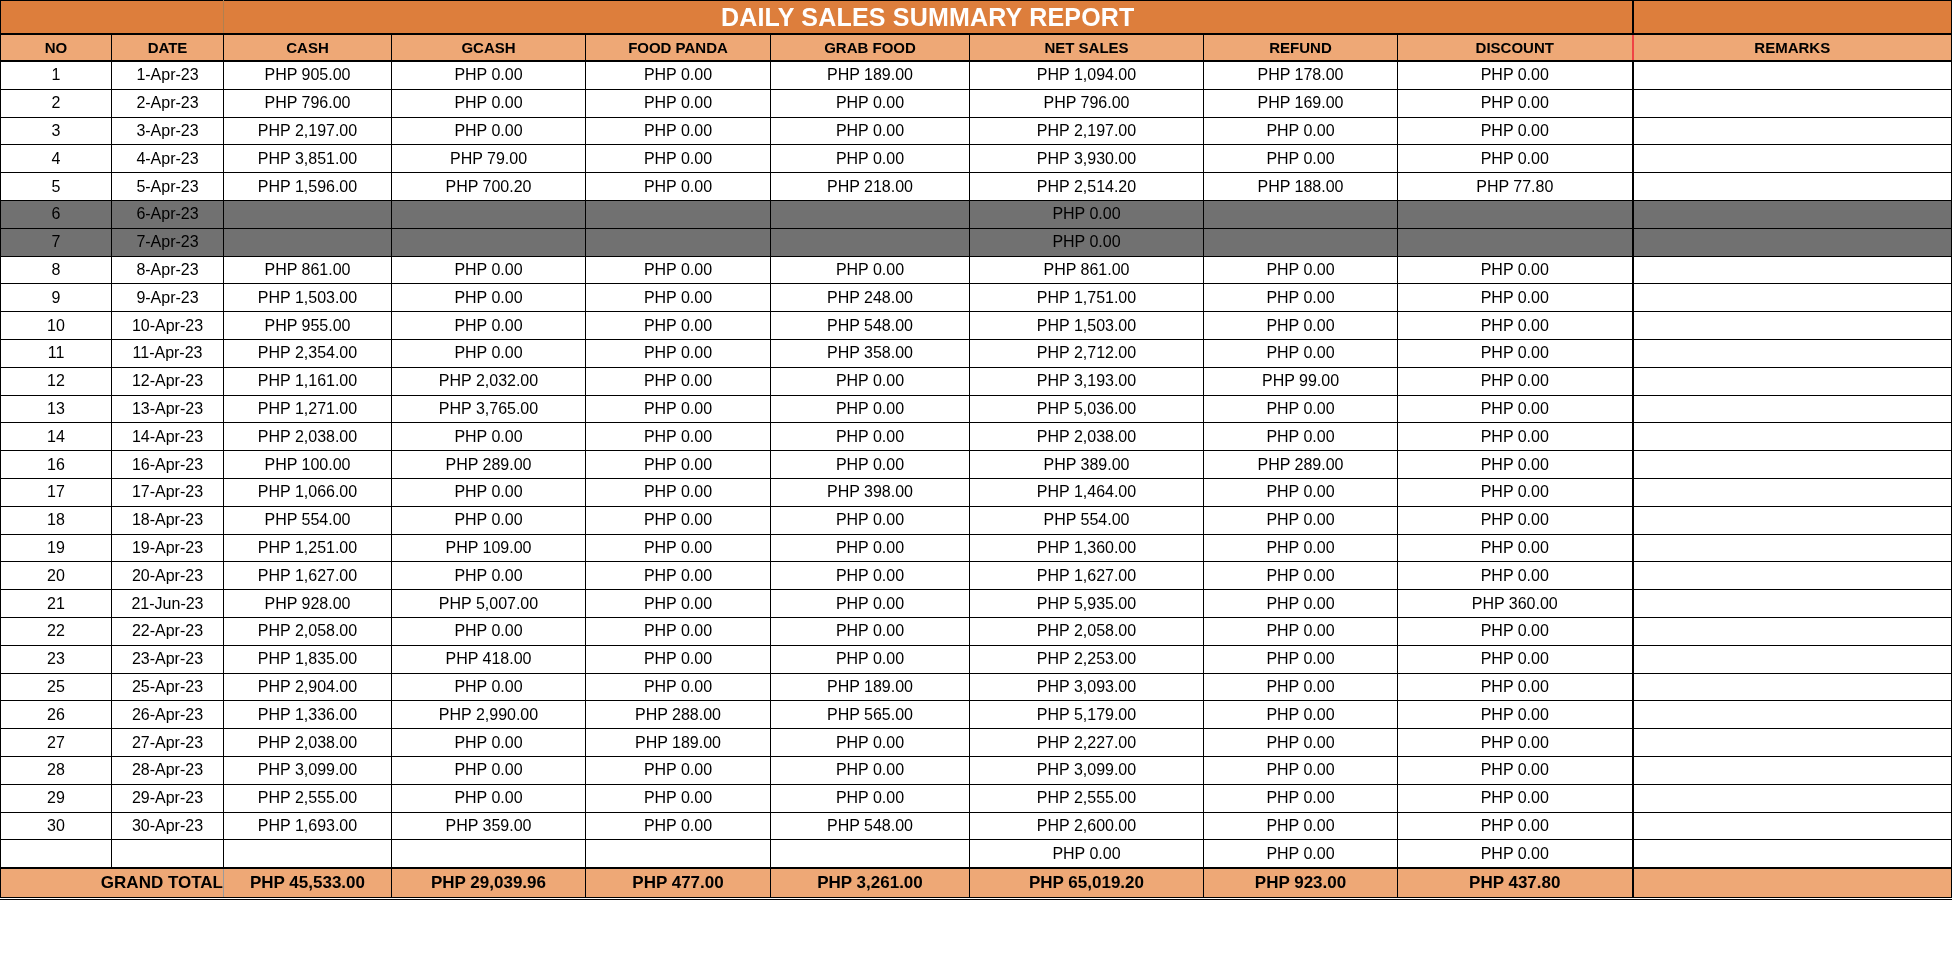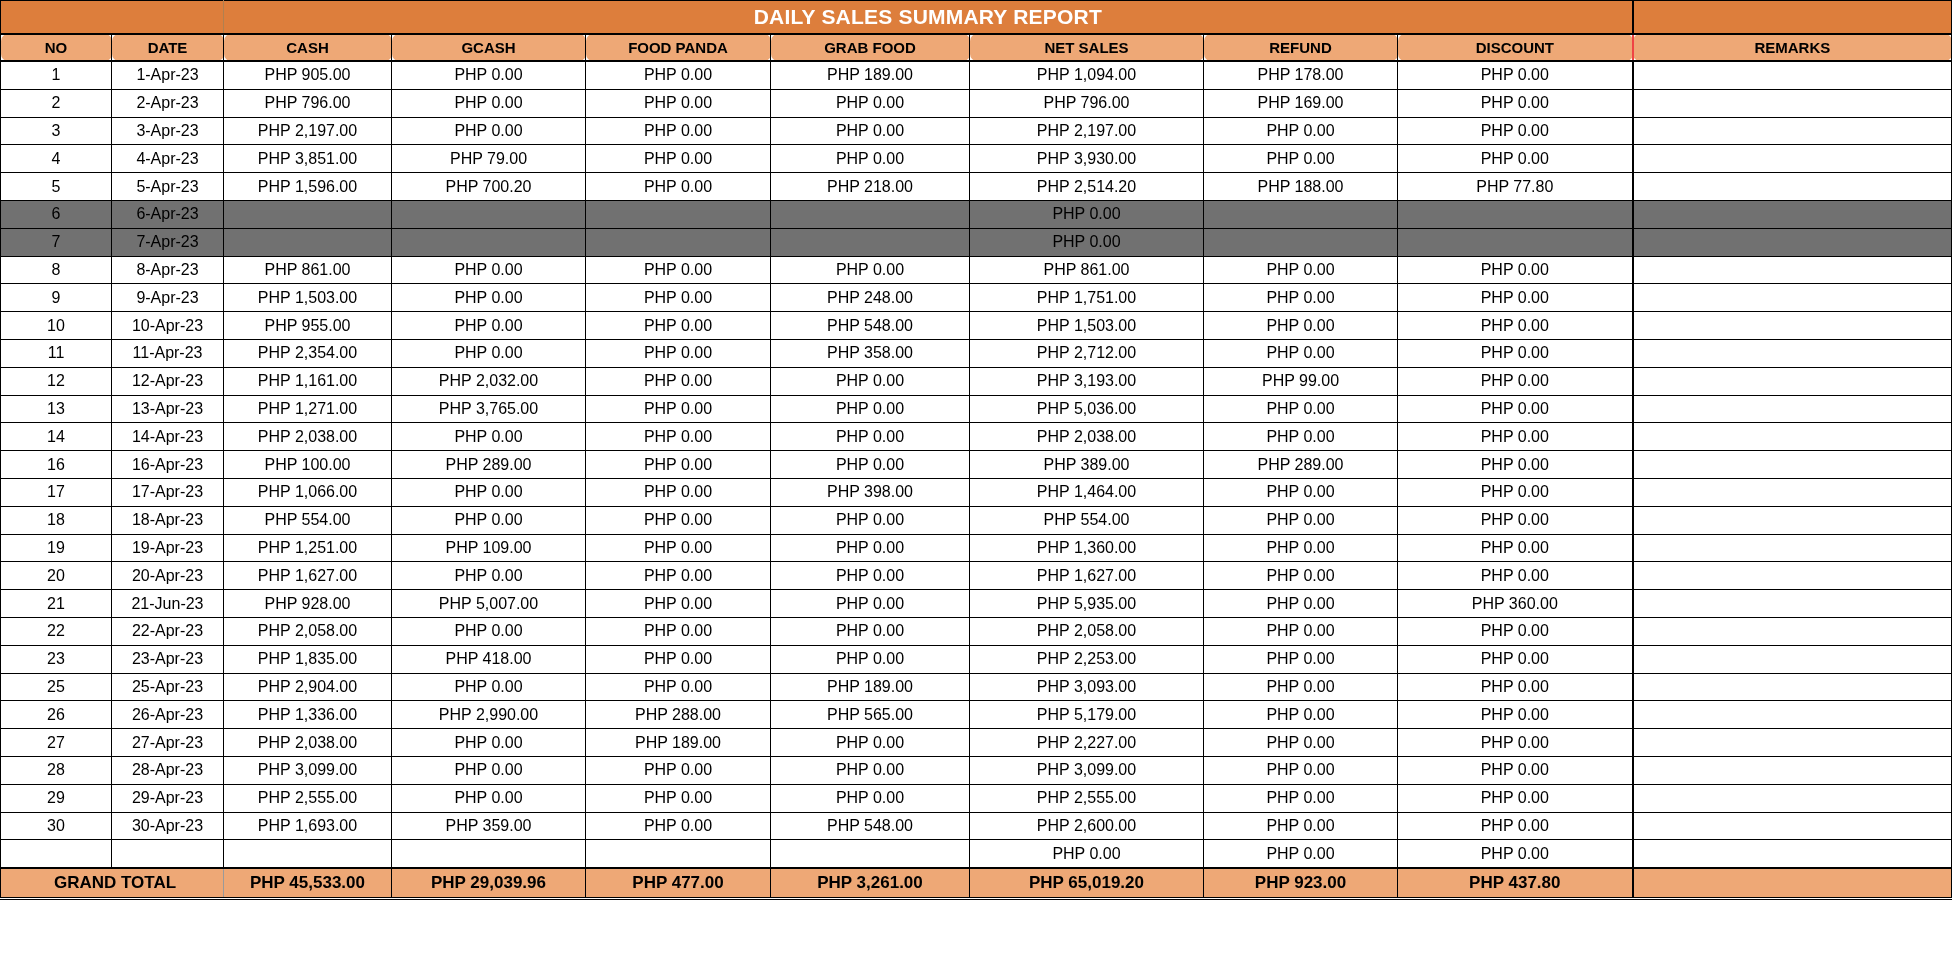--- a/index.html
+++ b/index.html
@@ -27,50 +27,49 @@
   
   tr.title-row td {
     height: 32px;
     background: #DD7E3C;
     border-bottom: 2px solid #000;
   }
   tr.title-row td.corner { border-right: 1px solid #b5order; border-right: 1px solid #b08050; }
   tr.title-row td.title-cell {
     color: #ffffff;
     font-weight: bold;
-    font-size: 21px;
+    font-size: 25px;
     letter-spacing: 0.2px;
   }
   tr.title-row td.title-remarks { border-left: 2px solid #000; }
   
   tr.header-row th {
     height: 25px;
     background: #EEA876;
     font-weight: bold;
     font-size: 15px;
     border-bottom: 2px solid #000;
-    border-radius: 7px;
   }
   tr.header-row th.col-remarks { border-left: 2px solid #ef4444; }
   
   tbody td { height: 26.8px; }
   tbody td.col-date, tbody td.col-cash { border-left: 1px solid #8f8f8f; }
   tbody td.col-remarks { border-left: 2px solid #000; }
   tbody tr.shaded td { background: #717171; }
   
   tfoot td {
     height: 28px;
     background: #EEA876;
     font-weight: bold;
     font-size: 17px;
     border-top: 2px solid #000;
     border-bottom: 3px double #000;
   }
   tfoot td.total-label {
-    text-align: center;
+    text-align: right;
     padding-left: 6px;
     border-right: 1px solid #9a9a9a;
   }
   tfoot td.col-remarks { border-left: 2px solid #000; }
 </style>
 </head>
 <body>
 
 <table class="sheet">
   <colgroup>

